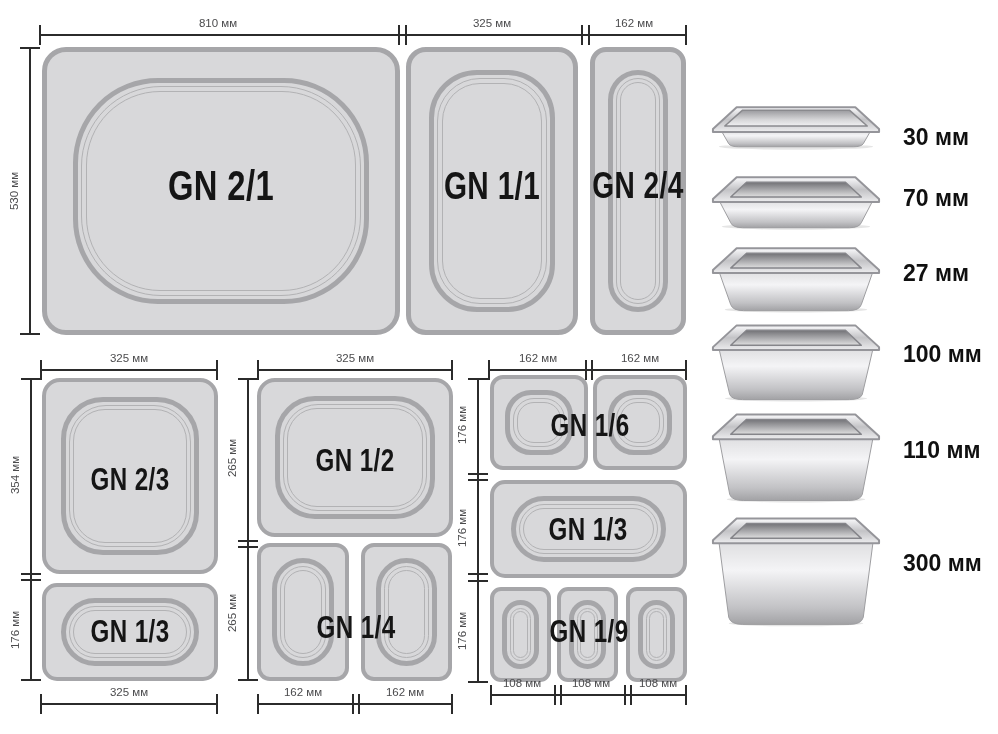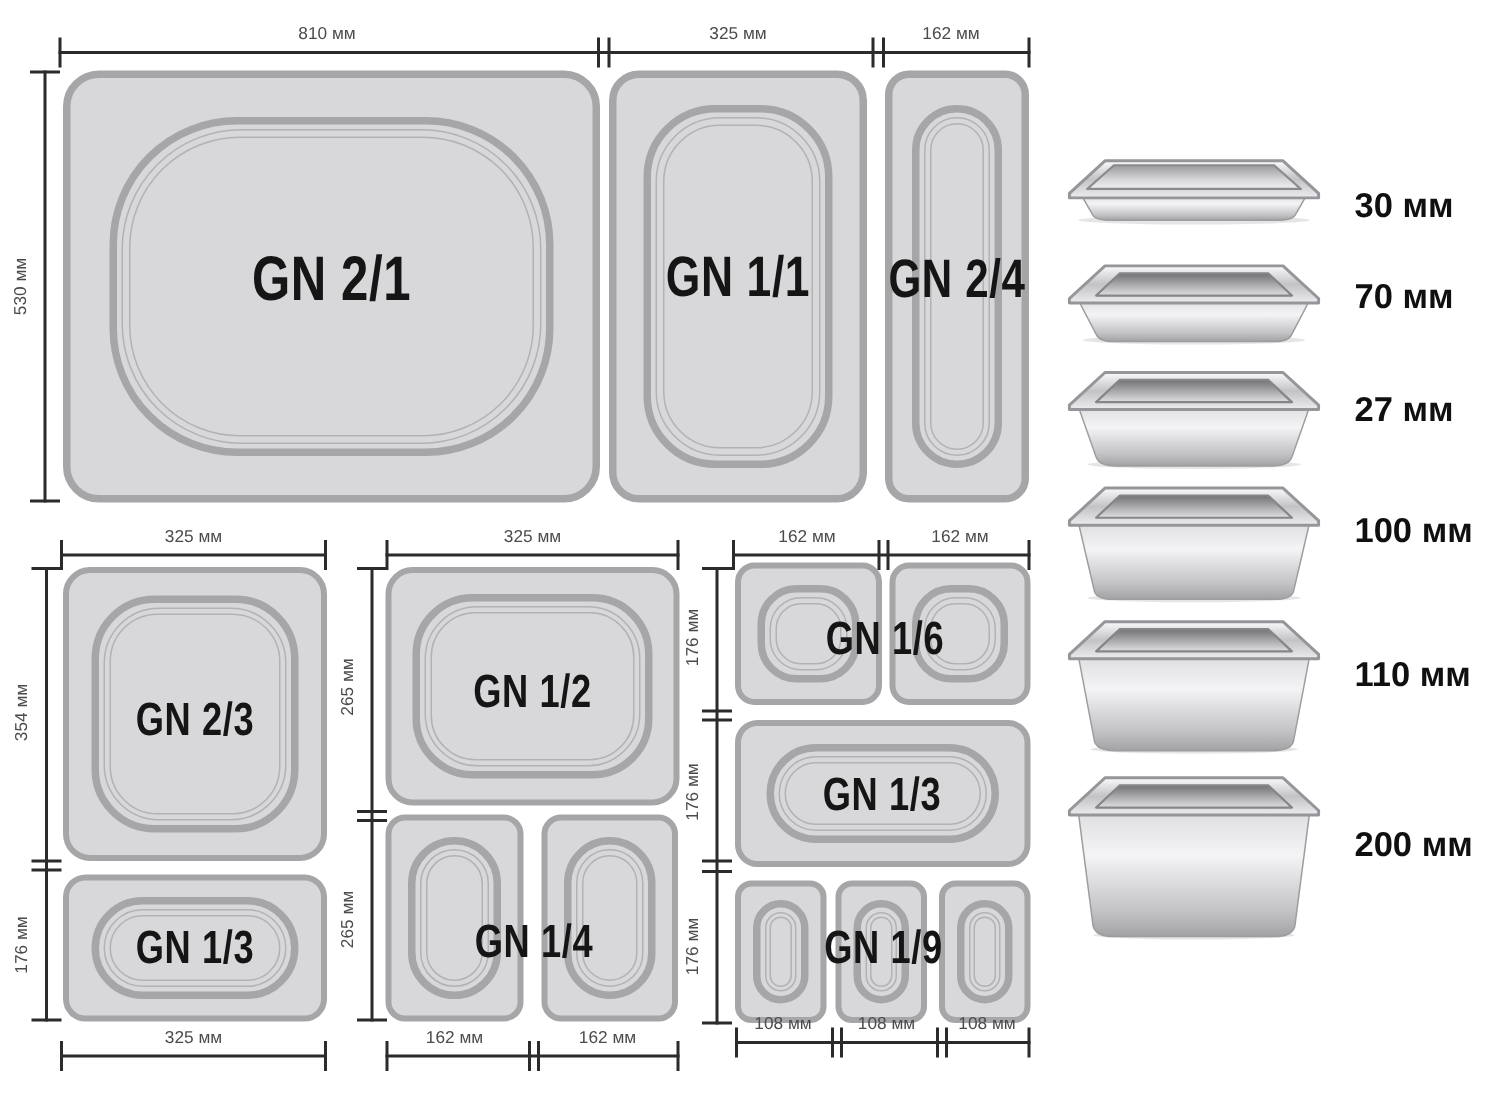--- a/index.html
+++ b/index.html
@@ -294,15 +294,15 @@
     <path d="M24 27 L40 12 L140 12 L156 27 Z" fill="url(#gOpen)" stroke="#85858a" stroke-width="1.5" stroke-linejoin="round"></path>
   </svg>
   <span class="depth-label" style="top:450px">110 мм</span>
 
   <svg class="photo" style="top:511px" width="178" height="116" viewBox="0 0 180 116">
     <ellipse cx="90" cy="113" rx="68" ry="3" fill="rgba(0,0,0,0.10)"></ellipse>
     <path d="M12 30 L168 30 L158 107 Q156 114 144 114 L36 114 Q24 114 22 107 Z" fill="url(#gBody)" stroke="#9d9da0" stroke-width="1"></path>
     <path d="M6 29 L30 7 L150 7 L174 29 L174 32 L6 32 Z" fill="url(#gRim)" stroke="#95959a" stroke-width="2" stroke-linejoin="round"></path>
     <path d="M24 27 L40 12 L140 12 L156 27 Z" fill="url(#gOpen)" stroke="#85858a" stroke-width="1.5" stroke-linejoin="round"></path>
   </svg>
-  <span class="depth-label" style="top:563px">200 мм</span>
+  <span class="depth-label" style="top:563px">300 мм</span>
 
 </div>
 
 </body></html>

